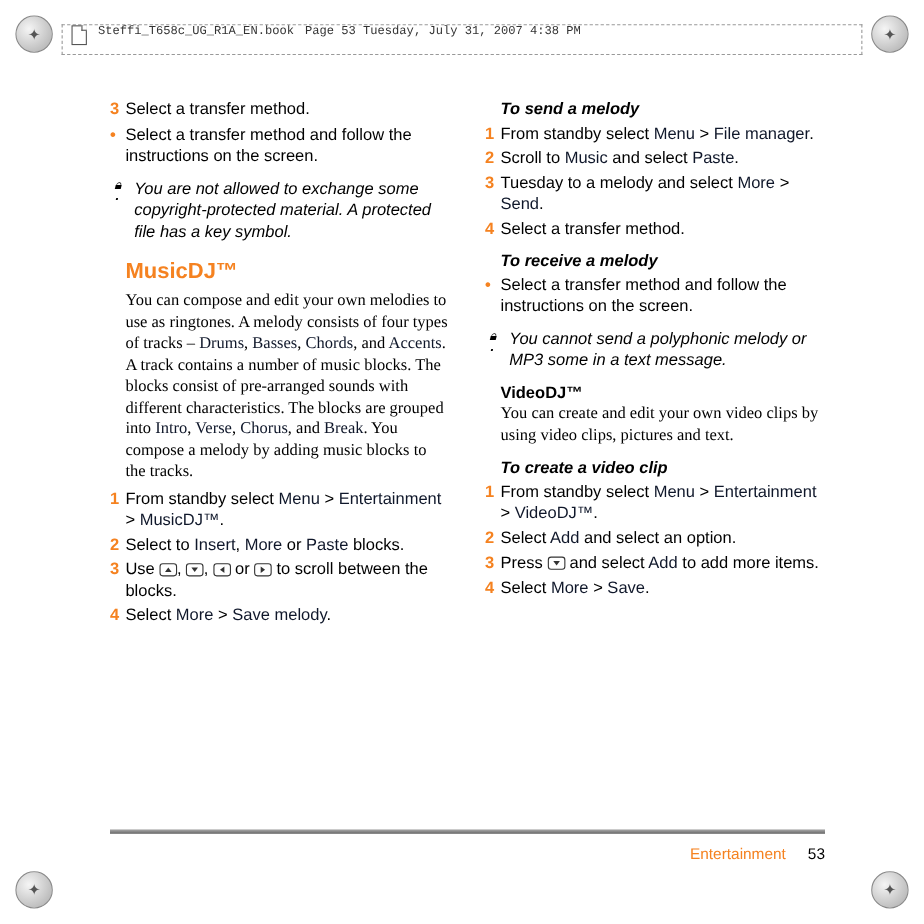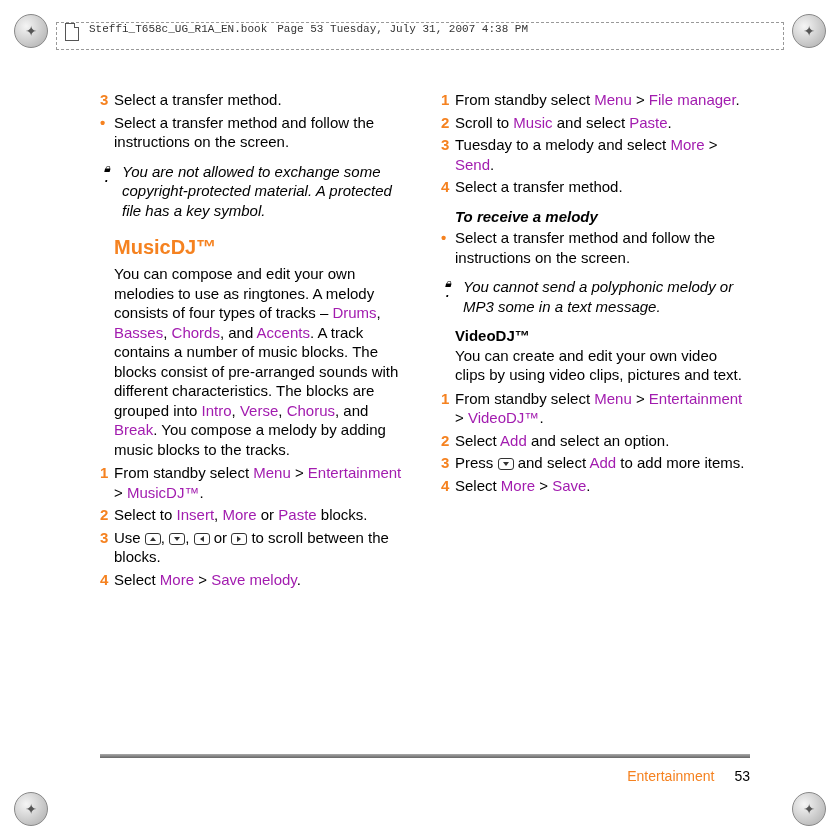--- a/index.html
+++ b/index.html
@@ -130,27 +130,28 @@
       color: #f58220;
       font-size: 20px;
       font-weight: bold;
       margin-top: 14px;
       margin-bottom: 4px;
       padding-left: 14px;
     }
     .body-text {
       padding-left: 14px;
       margin-bottom: 4px;
+      font-family: Liberation Serif, serif;
     }
     .sub-bold {
       font-weight: bold;
       margin-top: 10px;
       padding-left: 14px;
     }
-    .menu { color: #a21caf; }
+    .menu { color: #0f172a; }
     .nav-key {
       display: inline-block;
       width: 16px; height: 12px;
       border: 1px solid #333;
       border-radius: 3px;
       vertical-align: middle;
       position: relative;
       background: #fff;
     }
     .nav-key::after {
@@ -243,20 +244,21 @@
       <span class="step-num">3</span>
       <span class="step-text"><span>Use </span><span class="nav-key up"></span><span>, </span><span class="nav-key down"></span><span>, </span><span class="nav-key left"></span><span> or </span><span class="nav-key right"></span><span> to scroll between the blocks.</span></span>
     </div>
     <div class="step">
       <span class="step-num">4</span>
       <span class="step-text"><span>Select </span><span class="menu">More</span><span> &gt; </span><span class="menu">Save melody</span><span>.</span></span>
     </div>
   </div>
 
   <div class="col">
+    <div class="heading-italic" style="margin-top:0;">To send a melody</div>
     <div class="step">
       <span class="step-num">1</span>
       <span class="step-text"><span>From standby select </span><span class="menu">Menu</span><span> &gt; </span><span class="menu">File manager</span><span>.</span></span>
     </div>
     <div class="step">
       <span class="step-num">2</span>
       <span class="step-text"><span>Scroll to </span><span class="menu">Music</span><span> and select </span><span class="menu">Paste</span><span>.</span></span>
     </div>
     <div class="step">
       <span class="step-num">3</span>
@@ -277,20 +279,21 @@
       <span class="note-icon">
         <span class="lock">🔒︎</span>
           <span class="dot">.</span>
       </span>
       <span>You cannot send a polyphonic melody or MP3 some in a text message.</span>
     </div>
 
     <div class="sub-bold">VideoDJ™</div>
     <div class="body-text">You can create and edit your own video clips by using video clips, pictures and text.</div>
 
+    <div class="heading-italic">To create a video clip</div>
     <div class="step">
       <span class="step-num">1</span>
       <span class="step-text"><span>From standby select </span><span class="menu">Menu</span><span> &gt; </span><span class="menu">Entertainment</span><span> &gt; </span><span class="menu">VideoDJ™</span><span>.</span></span>
     </div>
     <div class="step">
       <span class="step-num">2</span>
       <span class="step-text"><span>Select </span><span class="menu">Add</span><span> and select an option.</span></span>
     </div>
     <div class="step">
       <span class="step-num">3</span>

